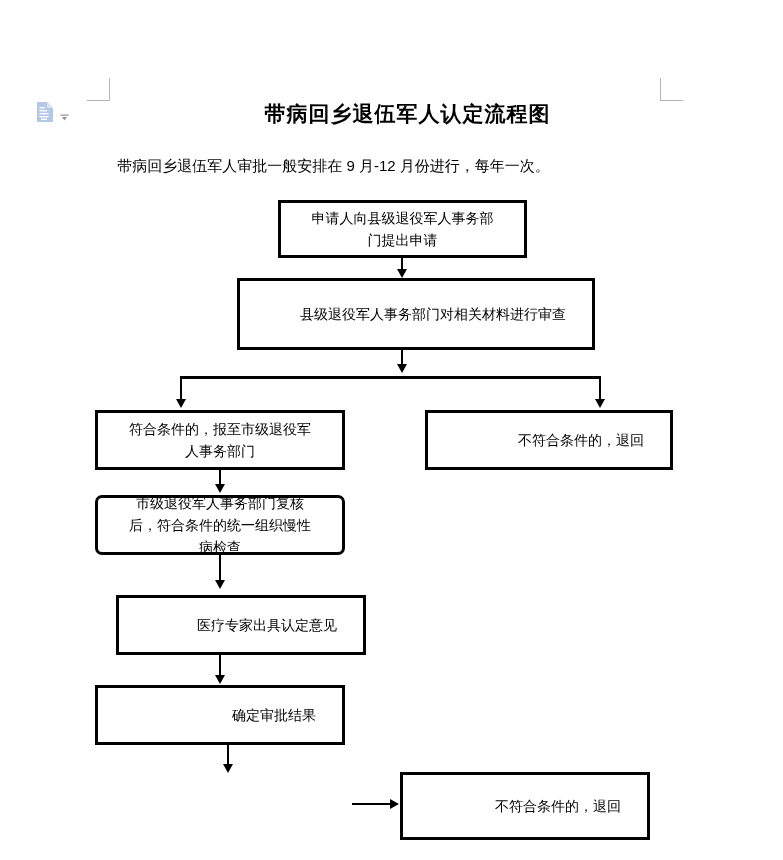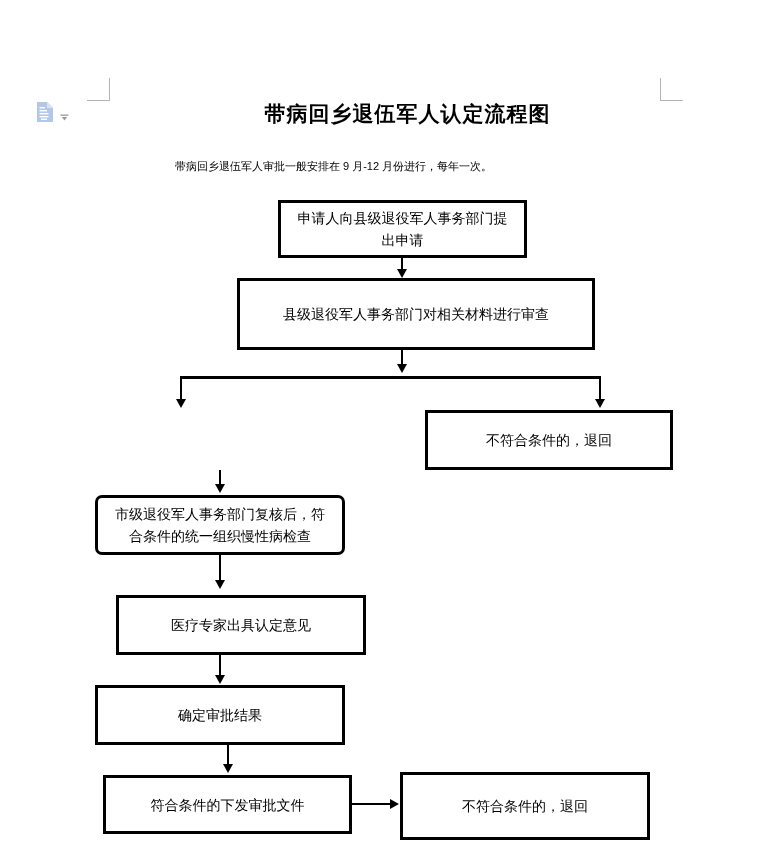--- a/index.html
+++ b/index.html
@@ -70,38 +70,38 @@
     letter-spacing: 1px;
     line-height: 28px;
     white-space: nowrap;
   }
   .doc-subtitle {
     position: absolute;
     left: 0;
     top: 155px;
     width: 667px;
     text-align: center;
-    font-size: 11px;
+    font-size: 15px;
     line-height: 22px;
     white-space: nowrap;
   }
 
   
   .flow-box {
     position: absolute;
     box-sizing: border-box;
     background: #ffffff;
     border: 3px solid #000000;
     display: flex;
     align-items: center;
-    justify-content: center;
+    justify-content: flex-end;
     text-align: center;
     font-size: 14px;
     line-height: 22px;
-    padding: 2px 14px;
+    padding: 2px 26px;
   }
   .flow-box .box-text { display: block; }
 
   
   .conn-line {
     position: absolute;
     background: #000000;
   }
   .v-line { width: 2px; }
   .h-line { height: 3px; }
@@ -167,20 +167,23 @@
   <div class="arrow-down" style="left:397px; top:364px;"></div>
 
   <div class="conn-line h-line" style="left:180px; top:376px; width:421px;"></div>
 
   <div class="conn-line v-line" style="left:180px; top:379px; height:23px;"></div>
   <div class="arrow-down" style="left:176px; top:399px;"></div>
 
   <div class="conn-line v-line" style="left:599px; top:379px; height:23px;"></div>
   <div class="arrow-down" style="left:595px; top:399px;"></div>
 
+  <div class="flow-box" style="left:95px; top:410px; width:250px; height:60px;">
+    <span class="box-text">符合条件的，报至市级退役军人事务部门</span>
+  </div>
 
   <div class="flow-box" style="left:425px; top:410px; width:248px; height:60px;">
     <span class="box-text">不符合条件的，退回</span>
   </div>
 
   <div class="conn-line v-line" style="left:219px; top:470px; height:16px;"></div>
   <div class="arrow-down" style="left:215px; top:484px;"></div>
 
   <div class="flow-box" style="left:95px; top:495px; width:250px; height:60px;border-radius:7px;">
     <span class="box-text">市级退役军人事务部门复核后，符合条件的统一组织慢性病检查</span>
@@ -196,23 +199,20 @@
   <div class="conn-line v-line" style="left:219px; top:655px; height:23px;"></div>
   <div class="arrow-down" style="left:215px; top:675px;"></div>
 
   <div class="flow-box" style="left:95px; top:685px; width:250px; height:60px;">
     <span class="box-text">确定审批结果</span>
   </div>
 
   <div class="conn-line v-line" style="left:227px; top:745px; height:22px;"></div>
   <div class="arrow-down" style="left:223px; top:764px;"></div>
 
-  <div class="flow-box" style="left:103px; top:775px; width:249px; height:59px;">
-    <span class="box-text">符合条件的下发审批文件</span>
-  </div>
 
   <div class="conn-line h-line" style="left:352px; top:803px; width:40px; height:2px;"></div>
   <div class="arrow-right" style="left:390px; top:799px;"></div>
 
   <div class="flow-box" style="left:400px; top:772px; width:250px; height:68px;">
     <span class="box-text">不符合条件的，退回</span>
   </div>
 
 </div>
 

